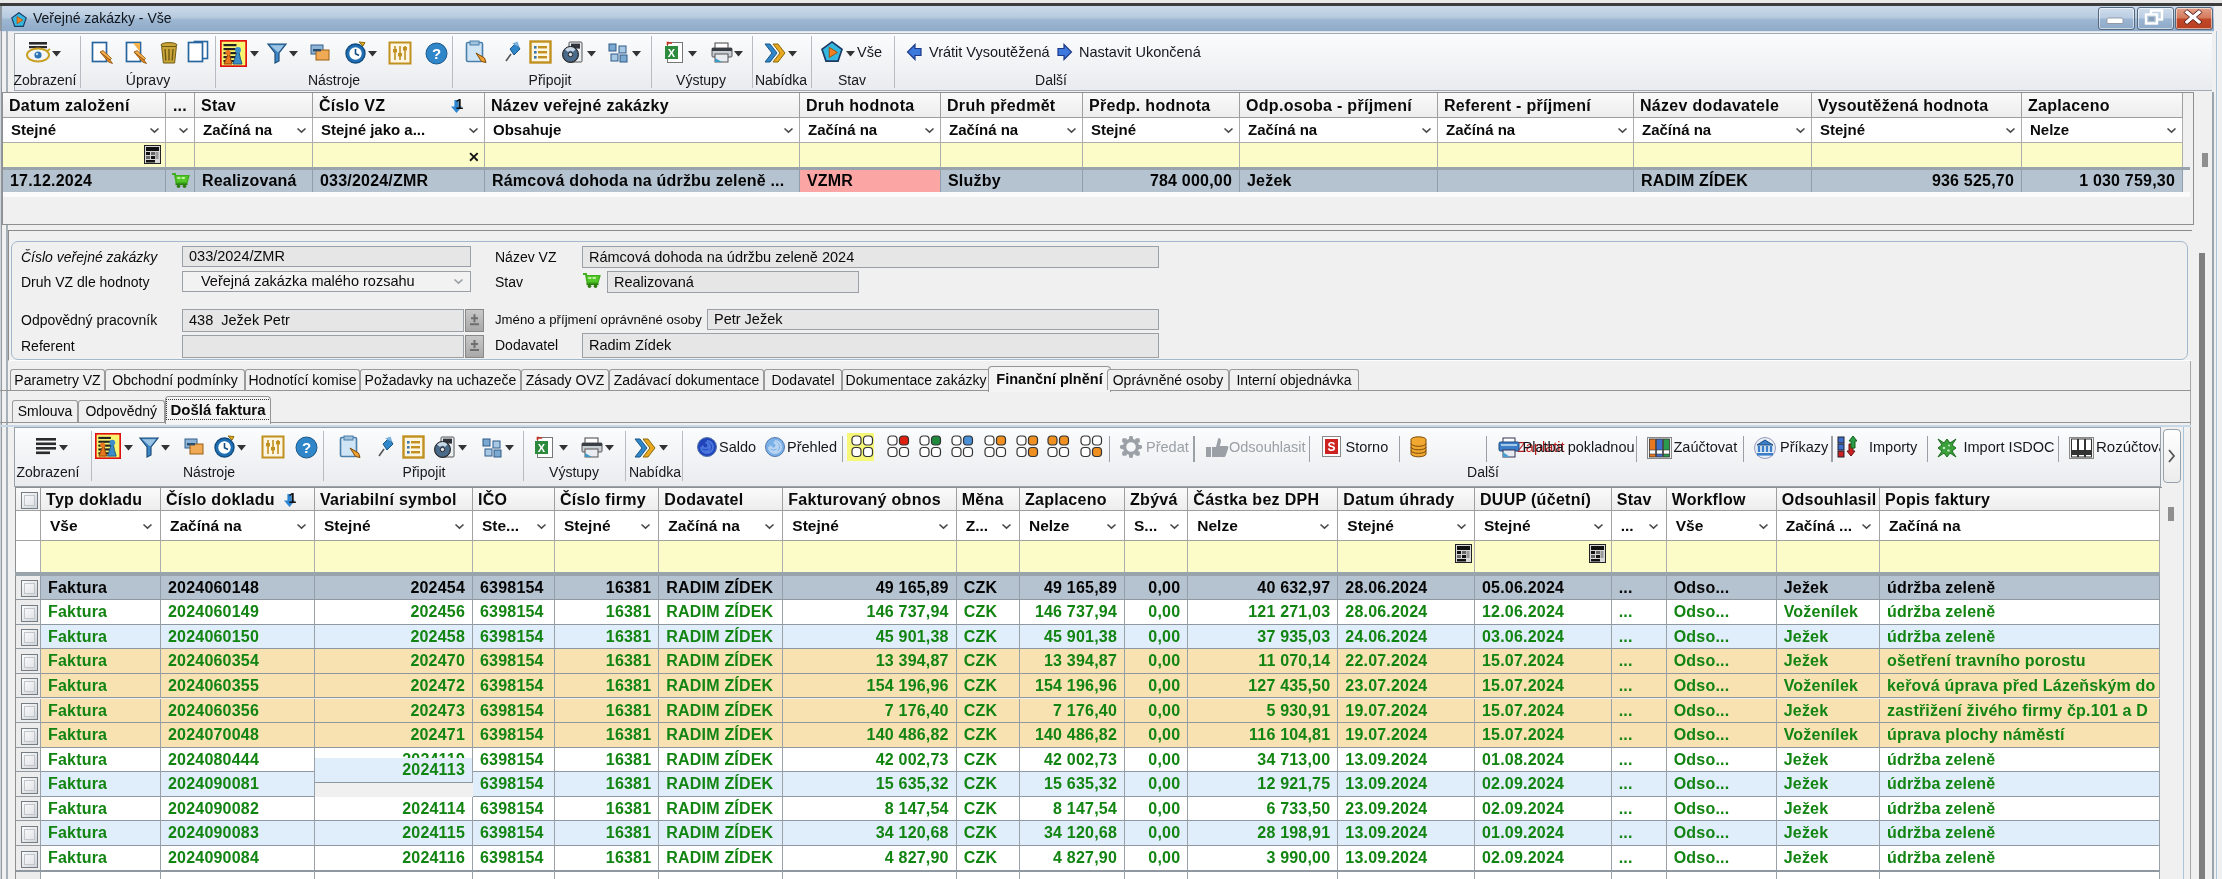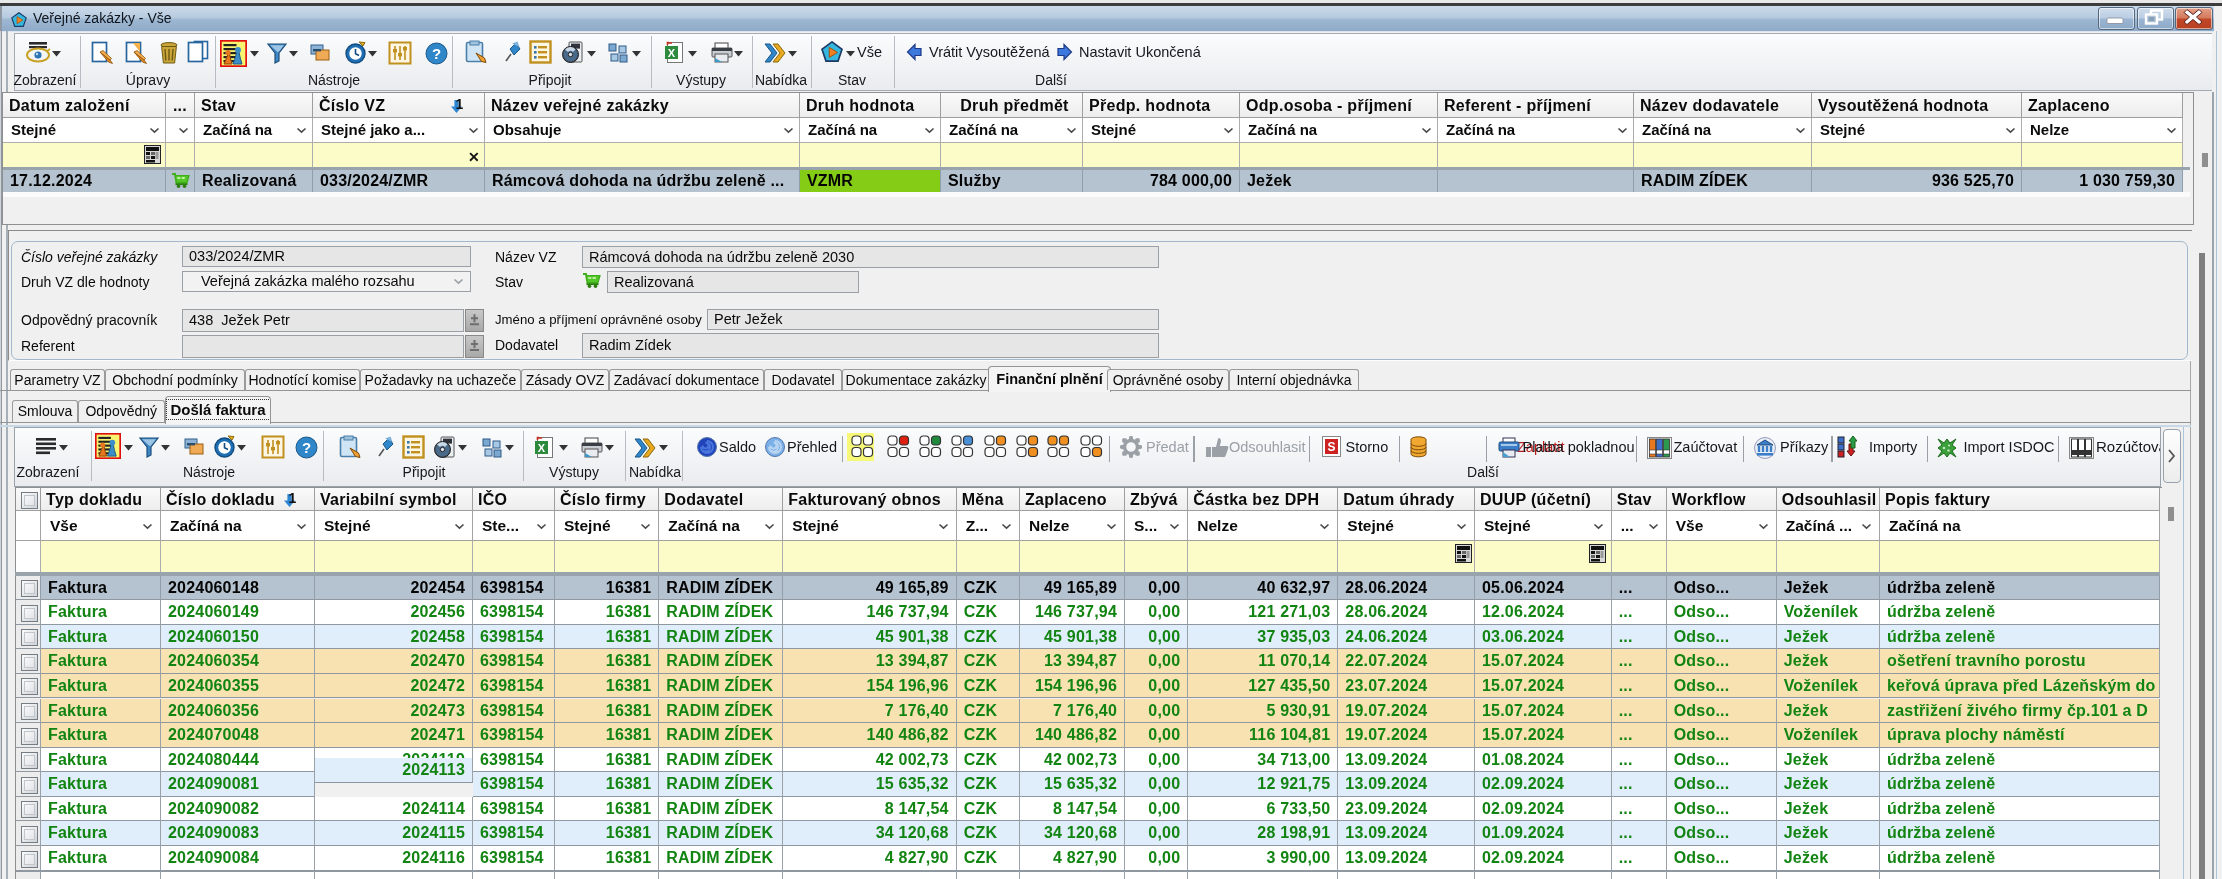--- a/index.html
+++ b/index.html
@@ -281,21 +281,21 @@
     </svg>
   </div>
 <div class="a" style="left:1079px;top:43px;width:140px;height:18px;font-size:14.5px;line-height:18px;color:#14181c;">Nastavit Ukončená</div>
 <div class="a" style="left:2px;top:92px;width:2190px;height:131px;background:#f0f0f0;border:1px solid #8f8f8f;"></div>
 <div class="a" style="left:3px;top:93px;width:163px;height:25px;background:linear-gradient(#fafafa,#ededed);border-right:1px solid #9e9e9e;border-bottom:1px solid #9e9e9e;font-weight:bold;font-size:16px;letter-spacing:0.3px;line-height:25px;padding-left:6px;box-sizing:border-box;color:#0a0a0a;">Datum založení</div>
 <div class="a" style="left:166px;top:93px;width:29px;height:25px;background:linear-gradient(#fafafa,#ededed);border-right:1px solid #9e9e9e;border-bottom:1px solid #9e9e9e;font-weight:bold;font-size:16px;letter-spacing:0.3px;line-height:25px;text-align:center;box-sizing:border-box;color:#0a0a0a;">...</div>
 <div class="a" style="left:195px;top:93px;width:118px;height:25px;background:linear-gradient(#fafafa,#ededed);border-right:1px solid #9e9e9e;border-bottom:1px solid #9e9e9e;font-weight:bold;font-size:16px;letter-spacing:0.3px;line-height:25px;padding-left:6px;box-sizing:border-box;color:#0a0a0a;">Stav</div>
 <div class="a" style="left:313px;top:93px;width:172px;height:25px;background:linear-gradient(#fafafa,#ededed);border-right:1px solid #9e9e9e;border-bottom:1px solid #9e9e9e;font-weight:bold;font-size:16px;letter-spacing:0.3px;line-height:25px;padding-left:6px;box-sizing:border-box;color:#0a0a0a;">Číslo VZ</div>
 <div class="a" style="left:485px;top:93px;width:315px;height:25px;background:linear-gradient(#fafafa,#ededed);border-right:1px solid #9e9e9e;border-bottom:1px solid #9e9e9e;font-weight:bold;font-size:16px;letter-spacing:0.3px;line-height:25px;padding-left:6px;box-sizing:border-box;color:#0a0a0a;">Název veřejné zakázky</div>
 <div class="a" style="left:800px;top:93px;width:141px;height:25px;background:linear-gradient(#fafafa,#ededed);border-right:1px solid #9e9e9e;border-bottom:1px solid #9e9e9e;font-weight:bold;font-size:16px;letter-spacing:0.3px;line-height:25px;padding-left:6px;box-sizing:border-box;color:#0a0a0a;">Druh hodnota</div>
-<div class="a" style="left:941px;top:93px;width:142px;height:25px;background:linear-gradient(#fafafa,#ededed);border-right:1px solid #9e9e9e;border-bottom:1px solid #9e9e9e;font-weight:bold;font-size:16px;letter-spacing:0.3px;line-height:25px;padding-left:6px;box-sizing:border-box;color:#0a0a0a;text-align:center;">Druh předmět</div>
+<div class="a" style="left:941px;top:93px;width:142px;height:25px;background:linear-gradient(#fafafa,#ededed);border-right:1px solid #9e9e9e;border-bottom:1px solid #9e9e9e;font-weight:bold;font-size:16px;letter-spacing:0.3px;line-height:25px;padding-left:6px;box-sizing:border-box;color:#0a0a0a;">Druh předmět</div>
 <div class="a" style="left:1083px;top:93px;width:157px;height:25px;background:linear-gradient(#fafafa,#ededed);border-right:1px solid #9e9e9e;border-bottom:1px solid #9e9e9e;font-weight:bold;font-size:16px;letter-spacing:0.3px;line-height:25px;padding-left:6px;box-sizing:border-box;color:#0a0a0a;">Předp. hodnota</div>
 <div class="a" style="left:1240px;top:93px;width:198px;height:25px;background:linear-gradient(#fafafa,#ededed);border-right:1px solid #9e9e9e;border-bottom:1px solid #9e9e9e;font-weight:bold;font-size:16px;letter-spacing:0.3px;line-height:25px;padding-left:6px;box-sizing:border-box;color:#0a0a0a;">Odp.osoba - příjmení</div>
 <div class="a" style="left:1438px;top:93px;width:196px;height:25px;background:linear-gradient(#fafafa,#ededed);border-right:1px solid #9e9e9e;border-bottom:1px solid #9e9e9e;font-weight:bold;font-size:16px;letter-spacing:0.3px;line-height:25px;padding-left:6px;box-sizing:border-box;color:#0a0a0a;">Referent - příjmení</div>
 <div class="a" style="left:1634px;top:93px;width:178px;height:25px;background:linear-gradient(#fafafa,#ededed);border-right:1px solid #9e9e9e;border-bottom:1px solid #9e9e9e;font-weight:bold;font-size:16px;letter-spacing:0.3px;line-height:25px;padding-left:6px;box-sizing:border-box;color:#0a0a0a;">Název dodavatele</div>
 <div class="a" style="left:1812px;top:93px;width:210px;height:25px;background:linear-gradient(#fafafa,#ededed);border-right:1px solid #9e9e9e;border-bottom:1px solid #9e9e9e;font-weight:bold;font-size:16px;letter-spacing:0.3px;line-height:25px;padding-left:6px;box-sizing:border-box;color:#0a0a0a;">Vysoutěžená hodnota</div>
 <div class="a" style="left:2022px;top:93px;width:161px;height:25px;background:linear-gradient(#fafafa,#ededed);border-right:1px solid #9e9e9e;border-bottom:1px solid #9e9e9e;font-weight:bold;font-size:16px;letter-spacing:0.3px;line-height:25px;padding-left:6px;box-sizing:border-box;color:#0a0a0a;">Zaplaceno</div>
 <div class="a" style="left:450px;top:96px;width:14px;height:18px;">
     <svg width="15" height="19" viewBox="0 0 15 19">
       <rect x="4.4" y="4" width="4.2" height="8" fill="#2e86d2"></rect>
       <polygon points="1,10.5 12,10.5 6.5,17" fill="#2e86d2"></polygon>
@@ -405,21 +405,21 @@
       <rect x="2" y="15" width="9" height="2.5" fill="#111"></rect>
     </svg>
   </div>
 <div class="a" style="left:468px;top:149px;width:14px;height:14px;font-weight:bold;font-size:14px;color:#111;">✕</div>
 <div class="a" style="left:3px;top:167px;width:2187px;height:2.8px;background:#99a3ab;"></div>
 <div class="a" style="left:3px;top:169.8px;width:163px;height:22.6px;background:#b5c3d0;border-right:1px solid #8e9eac;font-weight:bold;font-size:16px;letter-spacing:0.2px;line-height:22.6px;padding-left:7px;box-sizing:border-box;color:#050505;">17.12.2024</div>
 <div class="a" style="left:166px;top:169.8px;width:29px;height:22.6px;background:#b5c3d0;border-right:1px solid #8e9eac;font-weight:bold;font-size:16px;letter-spacing:0.2px;line-height:22.6px;padding-left:7px;box-sizing:border-box;color:#050505;"></div>
 <div class="a" style="left:195px;top:169.8px;width:118px;height:22.6px;background:#b5c3d0;border-right:1px solid #8e9eac;font-weight:bold;font-size:16px;letter-spacing:0.2px;line-height:22.6px;padding-left:7px;box-sizing:border-box;color:#050505;">Realizovaná</div>
 <div class="a" style="left:313px;top:169.8px;width:172px;height:22.6px;background:#b5c3d0;border-right:1px solid #8e9eac;font-weight:bold;font-size:16px;letter-spacing:0.2px;line-height:22.6px;padding-left:7px;box-sizing:border-box;color:#050505;">033/2024/ZMR</div>
 <div class="a" style="left:485px;top:169.8px;width:315px;height:22.6px;background:#b5c3d0;border-right:1px solid #8e9eac;font-weight:bold;font-size:16px;letter-spacing:0.2px;line-height:22.6px;padding-left:7px;box-sizing:border-box;color:#050505;">Rámcová dohoda na údržbu zeleně ...</div>
-<div class="a" style="left:800px;top:169.8px;width:141px;height:35px;background:#84cc16;border-right:1px solid #8e9eac;font-weight:bold;font-size:16px;letter-spacing:0.2px;line-height:22.6px;padding-left:7px;box-sizing:border-box;color:#050505;">VZMR</div>
+<div class="a" style="left:800px;top:169.8px;width:141px;height:35px;background:#fca5a5;border-right:1px solid #8e9eac;font-weight:bold;font-size:16px;letter-spacing:0.2px;line-height:22.6px;padding-left:7px;box-sizing:border-box;color:#050505;">VZMR</div>
 <div class="a" style="left:941px;top:169.8px;width:142px;height:22.6px;background:#b5c3d0;border-right:1px solid #8e9eac;font-weight:bold;font-size:16px;letter-spacing:0.2px;line-height:22.6px;padding-left:7px;box-sizing:border-box;color:#050505;">Služby</div>
 <div class="a" style="left:1083px;top:169.8px;width:157px;height:22.6px;background:#b5c3d0;border-right:1px solid #8e9eac;font-weight:bold;font-size:16px;letter-spacing:0.2px;line-height:22.6px;padding-right:7px;text-align:right;box-sizing:border-box;color:#050505;">784 000,00</div>
 <div class="a" style="left:1240px;top:169.8px;width:198px;height:22.6px;background:#b5c3d0;border-right:1px solid #8e9eac;font-weight:bold;font-size:16px;letter-spacing:0.2px;line-height:22.6px;padding-left:7px;box-sizing:border-box;color:#050505;">Ježek</div>
 <div class="a" style="left:1438px;top:169.8px;width:196px;height:22.6px;background:#b5c3d0;border-right:1px solid #8e9eac;font-weight:bold;font-size:16px;letter-spacing:0.2px;line-height:22.6px;padding-left:7px;box-sizing:border-box;color:#050505;"></div>
 <div class="a" style="left:1634px;top:169.8px;width:178px;height:22.6px;background:#b5c3d0;border-right:1px solid #8e9eac;font-weight:bold;font-size:16px;letter-spacing:0.2px;line-height:22.6px;padding-left:7px;box-sizing:border-box;color:#050505;">RADIM ZÍDEK</div>
 <div class="a" style="left:1812px;top:169.8px;width:210px;height:22.6px;background:#b5c3d0;border-right:1px solid #8e9eac;font-weight:bold;font-size:16px;letter-spacing:0.2px;line-height:22.6px;padding-right:7px;text-align:right;box-sizing:border-box;color:#050505;">936 525,70</div>
 <div class="a" style="left:2022px;top:169.8px;width:161px;height:22.6px;background:#b5c3d0;border-right:1px solid #8e9eac;font-weight:bold;font-size:16px;letter-spacing:0.2px;line-height:22.6px;padding-right:7px;text-align:right;box-sizing:border-box;color:#050505;">1 030 759,30</div>
 <div class="a" style="left:171px;top:171.5px;width:19px;height:18px;">
     <svg width="19" height="18" viewBox="0 0 19 18">
       <path d="M1 2 L4 2 L5.5 11 L15.5 11 L17.5 4 L4.4 4" fill="none" stroke="#3faf1c" stroke-width="2"></path>
@@ -461,21 +461,21 @@
       <path d="M8.5 4 L8.5 12 M5 8 L12 8 M4 14 L13 14" stroke="#6e6e6e" stroke-width="2"></path>
     </svg>
   </div>
 <div class="a" style="left:464.5px;top:334.5px;width:19px;height:23px;background:linear-gradient(#c8c8c8,#a8a8a8);border:1px solid #888;box-sizing:border-box;">
     <svg width="17" height="21" viewBox="0 0 17 21">
       <path d="M8.5 4 L8.5 12 M5 8 L12 8 M4 14 L13 14" stroke="#6e6e6e" stroke-width="2"></path>
     </svg>
   </div>
 <div class="a" style="left:495px;top:248px;width:300px;height:18px;font-size:14px;line-height:18px;color:#0a0a0a;">Název VZ</div>
 <div class="a" style="left:582px;top:245.5px;width:577px;height:22px;">
-    <div class="a" style="left:0;top:0;width:100%;height:100%;background:#e6e6e6;border:1px solid #9aa0a6;box-sizing:border-box;font-size:14.5px;color:#0a0a0a;line-height:20px;padding-left:6px;">Rámcová dohoda na údržbu zeleně 2030</div>
+    <div class="a" style="left:0;top:0;width:100%;height:100%;background:#e6e6e6;border:1px solid #9aa0a6;box-sizing:border-box;font-size:14.5px;color:#0a0a0a;line-height:20px;padding-left:6px;">Rámcová dohoda na údržbu zeleně 2024</div>
   </div>
 <div class="a" style="left:495px;top:273px;width:300px;height:18px;font-size:14px;line-height:18px;color:#0a0a0a;">Stav</div>
 <div class="a" style="left:582px;top:272px;width:19px;height:18px;">
     <svg width="19" height="18" viewBox="0 0 19 18">
       <path d="M1 2 L4 2 L5.5 11 L15.5 11 L17.5 4 L4.4 4" fill="none" stroke="#3faf1c" stroke-width="2"></path>
       <path d="M5 4 L16.8 4 L15.6 10 L6 10 Z" fill="#52c727"></path>
       <rect x="6.3" y="5" width="3" height="2" fill="#bdf09f"></rect>
       <rect x="10.6" y="5" width="3.2" height="2" fill="#bdf09f"></rect>
       <circle cx="7.5" cy="14.2" r="1.8" fill="#2e7d12"></circle>
       <circle cx="13.5" cy="14.2" r="1.8" fill="#2e7d12"></circle>

